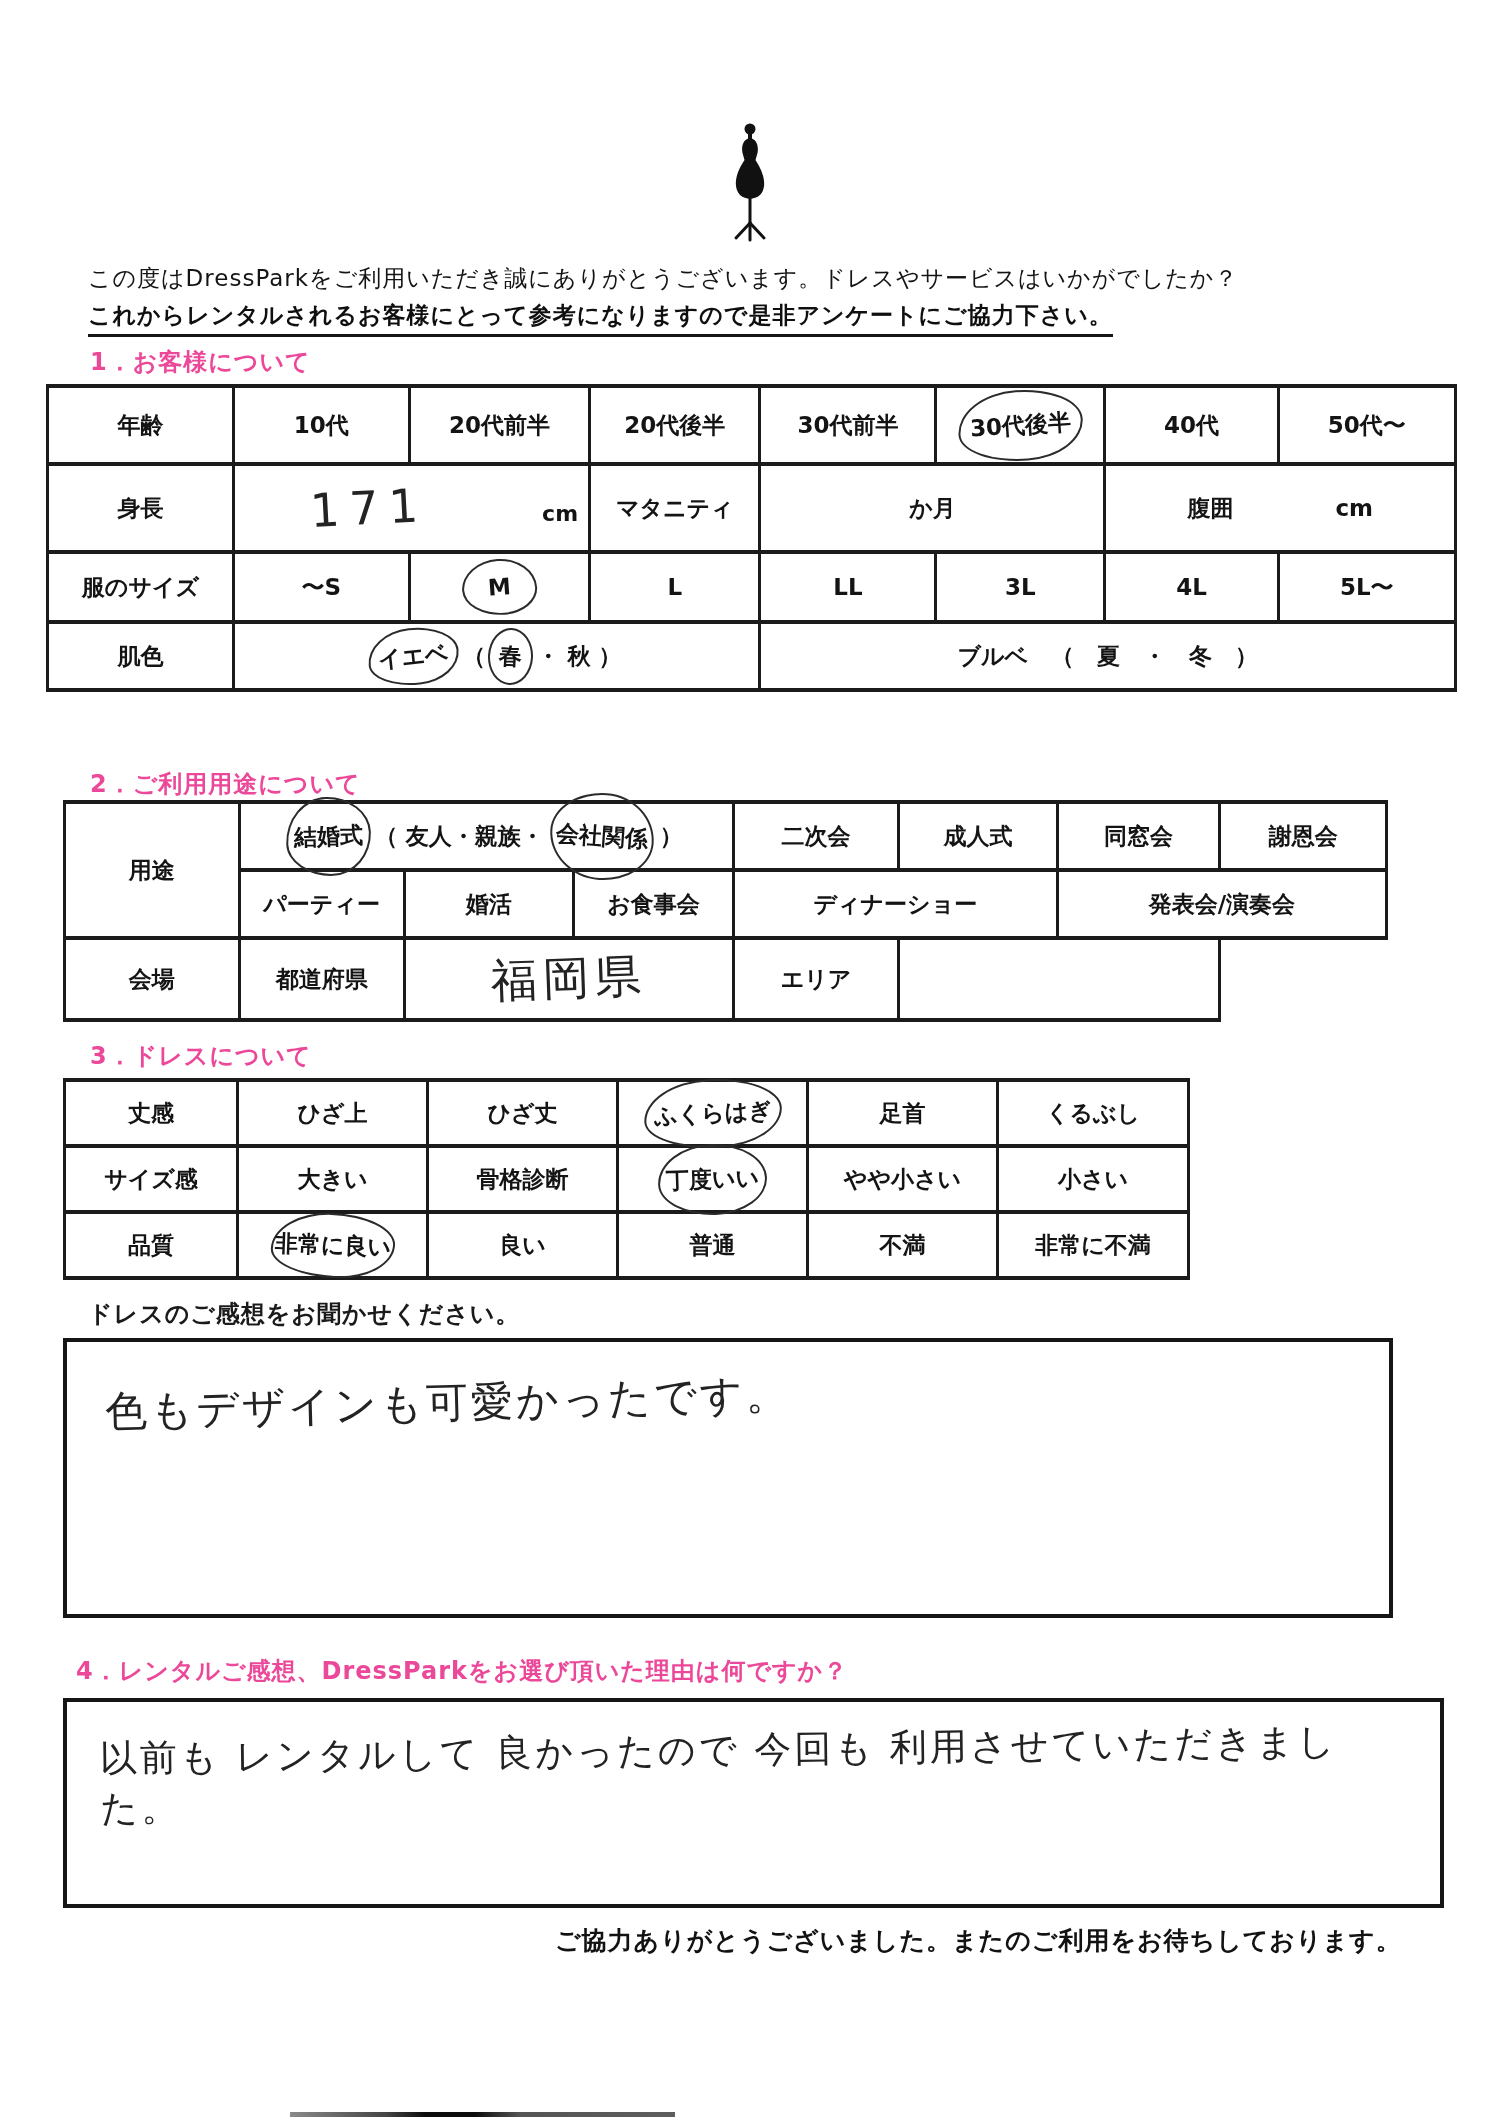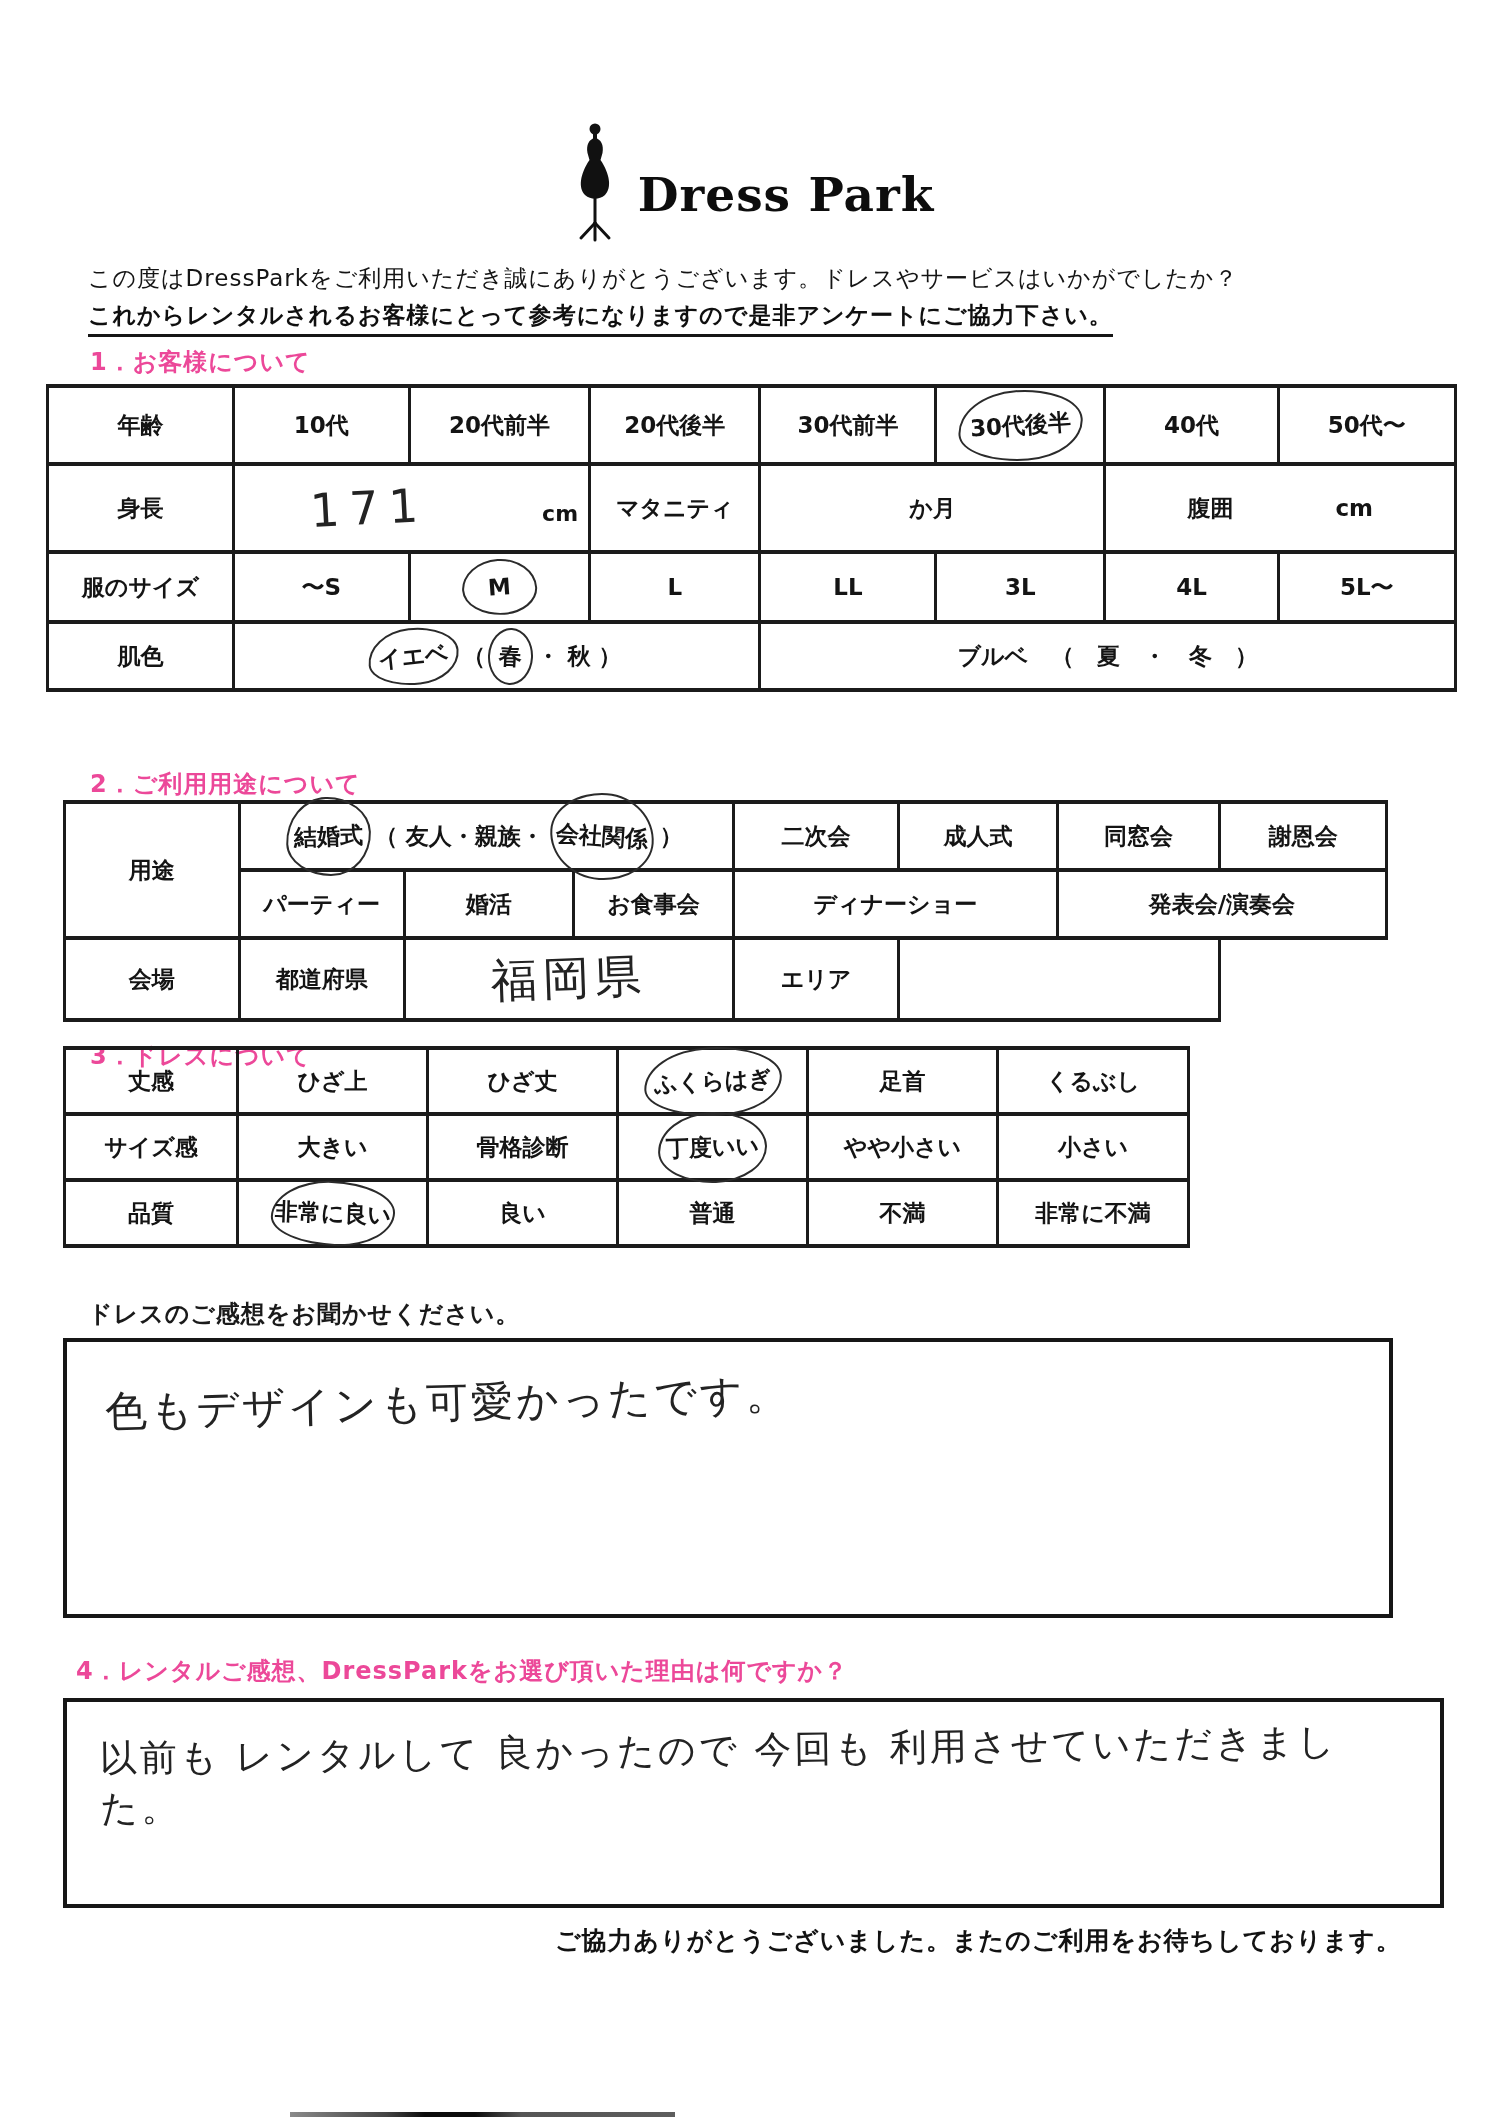--- a/index.html
+++ b/index.html
@@ -28,21 +28,21 @@
   
   table{border-collapse:collapse;table-layout:fixed;}
   td{
     border:3px solid #1b1b1b;border-top-width:4px;border-bottom-width:4px;
     text-align:center;vertical-align:middle;font-weight:bold;font-size:23px;
     padding:0;color:#141414;overflow:visible;
   }
   td.ghost{border:none;background:transparent;}
   .t1{top:384px;left:46px;width:1411px;}
   .t2{top:800px;left:63px;width:1325px;}
-  .t3{top:1046px;left:63px;width:1127px;}
+  .t3{top:1078px;left:63px;width:1127px;}
   .r-age td{height:74px;}
   .r-height td{height:84px;}
   .r-size td{height:66px;}
   .r-skin td{height:64px;}
   .r-frame td{height:64px;}
   .r-p1 td{height:64px;}
   .r-p2 td{height:64px;}
   .r-venue td{height:78px;}
   .t3 tr td{height:62px;}
 
@@ -94,21 +94,20 @@
     <circle cx="29" cy="7" r="5.5" fill="#111"></circle>
     <rect x="27" y="12" width="4" height="5" fill="#111"></rect>
     <path d="M29 16 C23 17 20 23 21.5 31 L23.5 38 C14 52 12 66 19 73 C25 78 33 78 39 73 C46 66 44 52 34.5 38 L36.5 31 C38 23 35 17 29 16 Z" fill="#111"></path>
     <rect x="27.5" y="73" width="3" height="28" fill="#111"></rect>
     <g stroke="#111" stroke-width="3" stroke-linecap="round">
       <line x1="29" y1="101" x2="15" y2="116"></line>
       <line x1="29" y1="101" x2="29" y2="118"></line>
       <line x1="29" y1="101" x2="43" y2="116"></line>
     </g>
   </svg>
-  <span class="logo-text">Dress Park</span>
 </div>
 
 <div class="abs intro1">この度はDressParkをご利用いただき誠にありがとうございます。ドレスやサービスはいかがでしたか？</div>
 <div class="abs intro2">これからレンタルされるお客様にとって参考になりますので是非アンケートにご協力下さい。</div>
 
 <div class="abs sec-h h1">1．お客様について</div>
 
 <table class="abs t1">
   <colgroup>
     <col style="width:13.2%">

